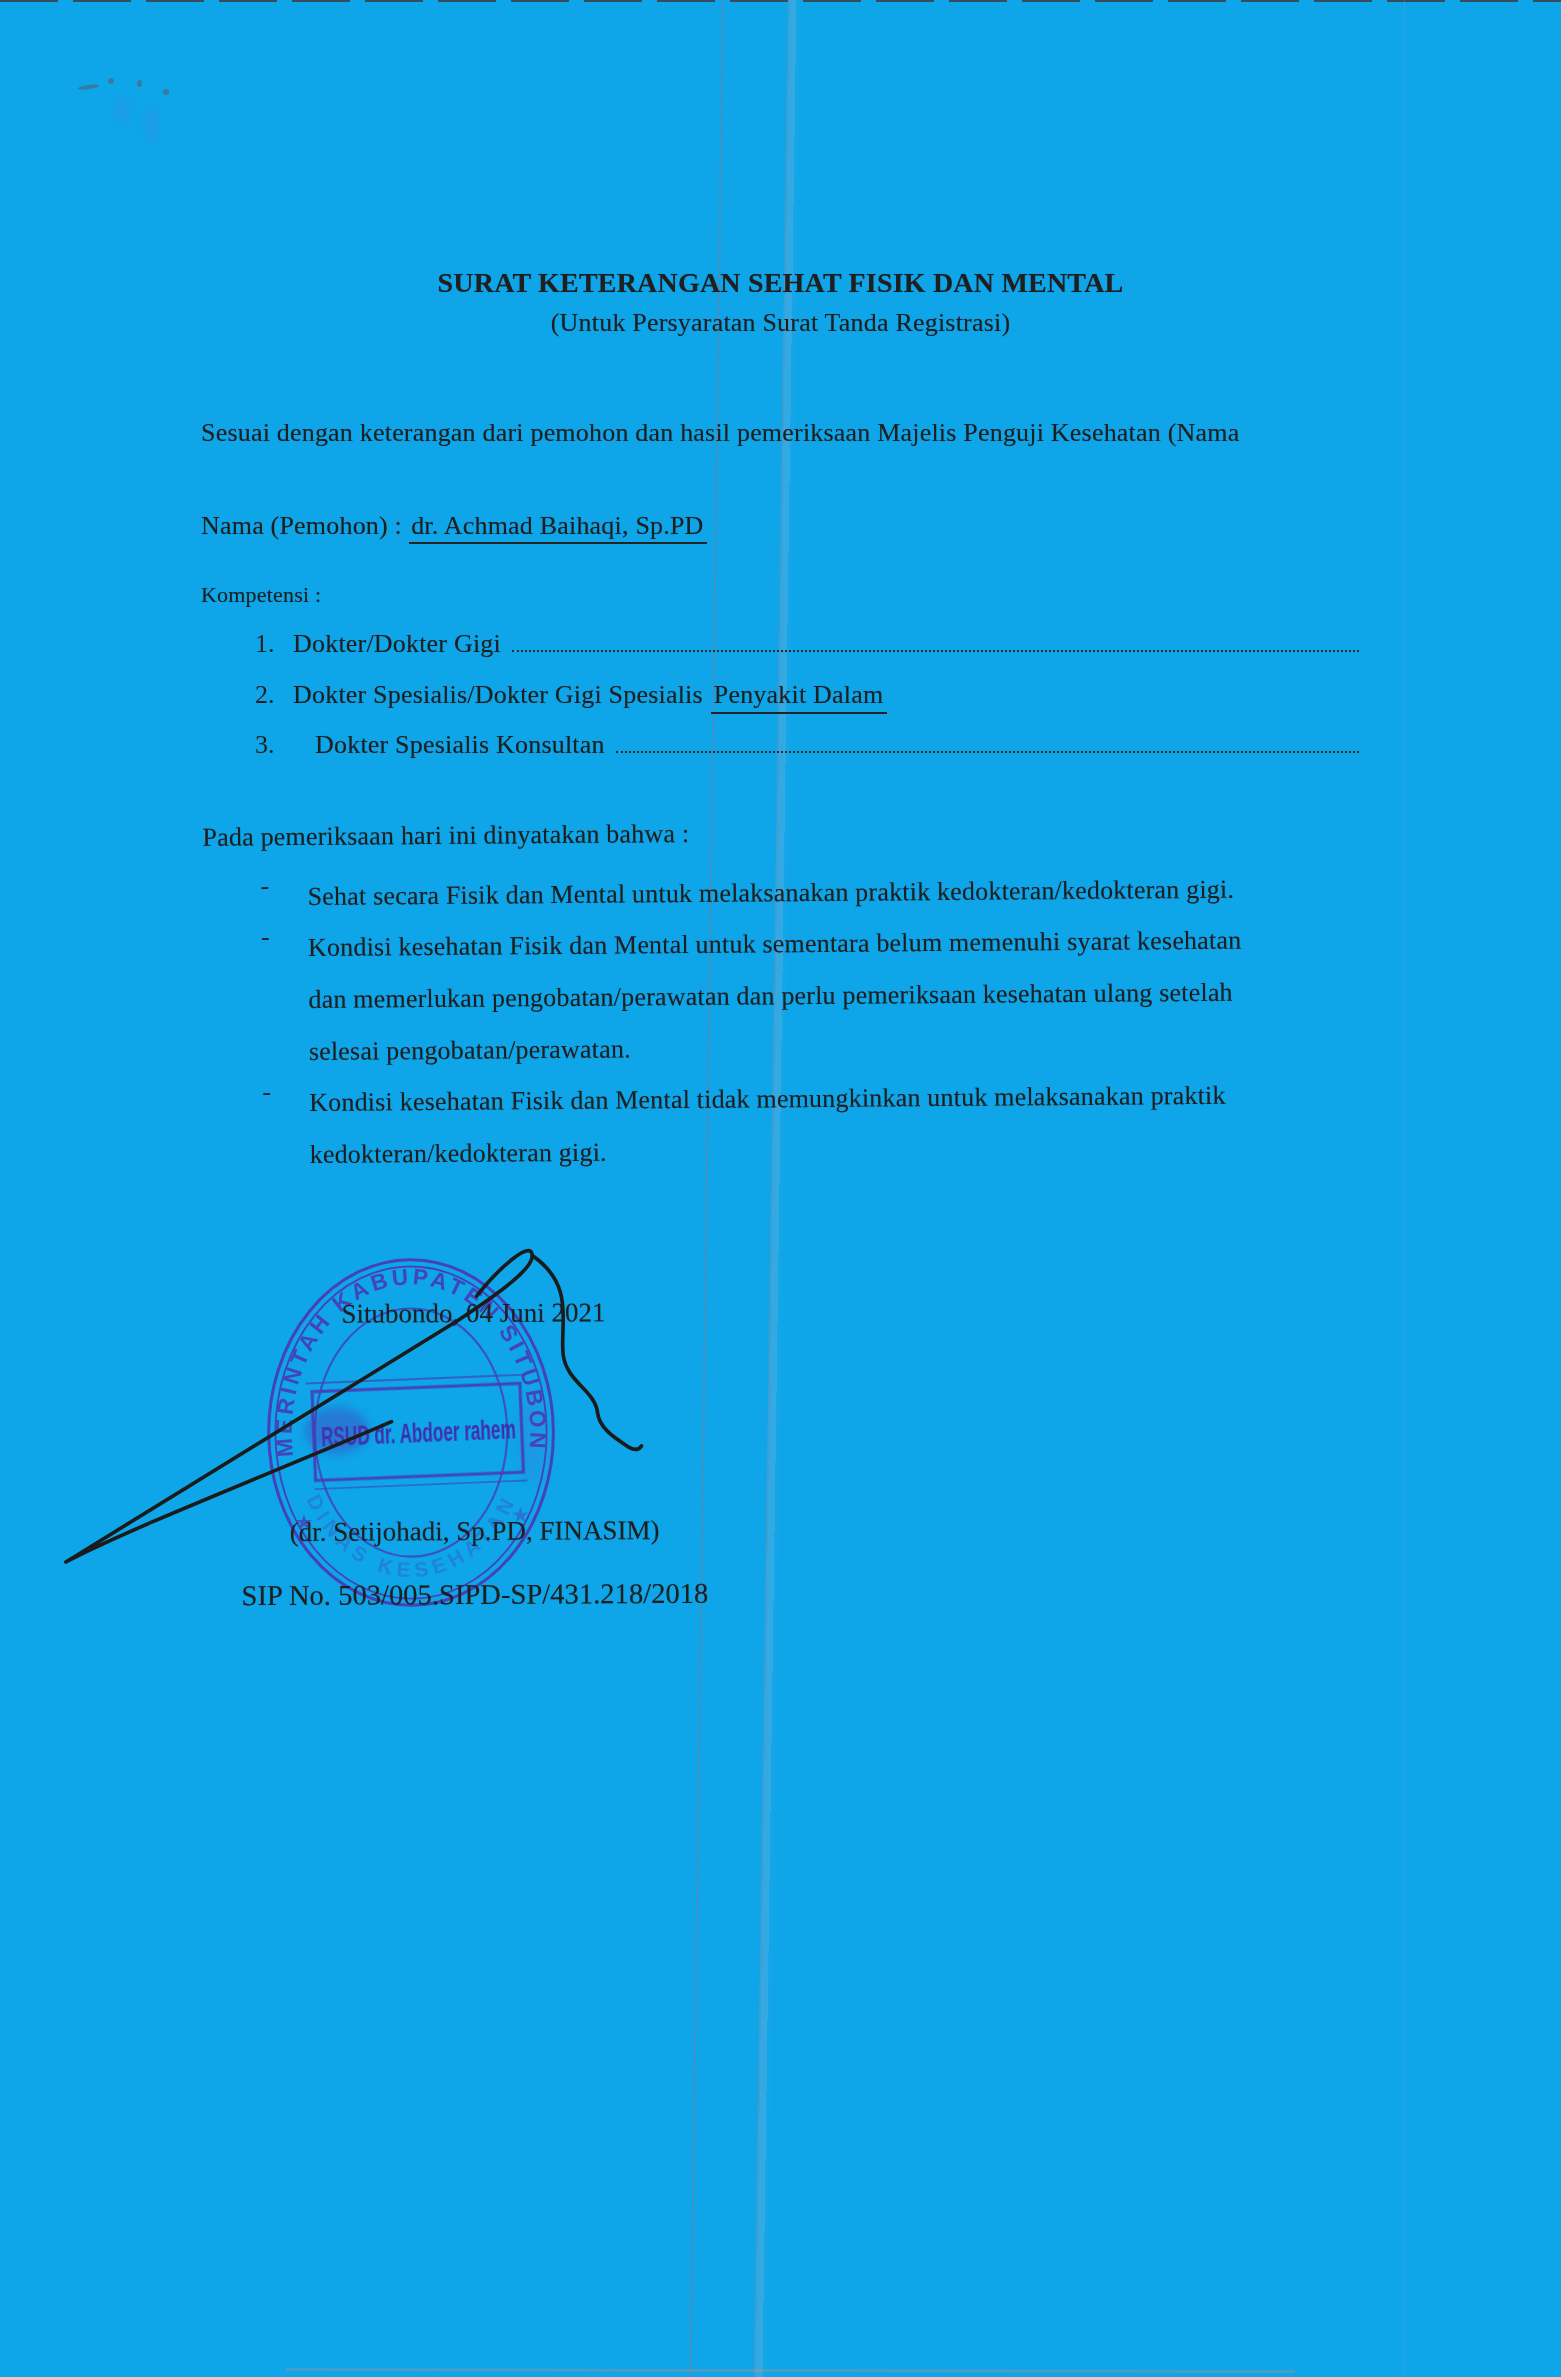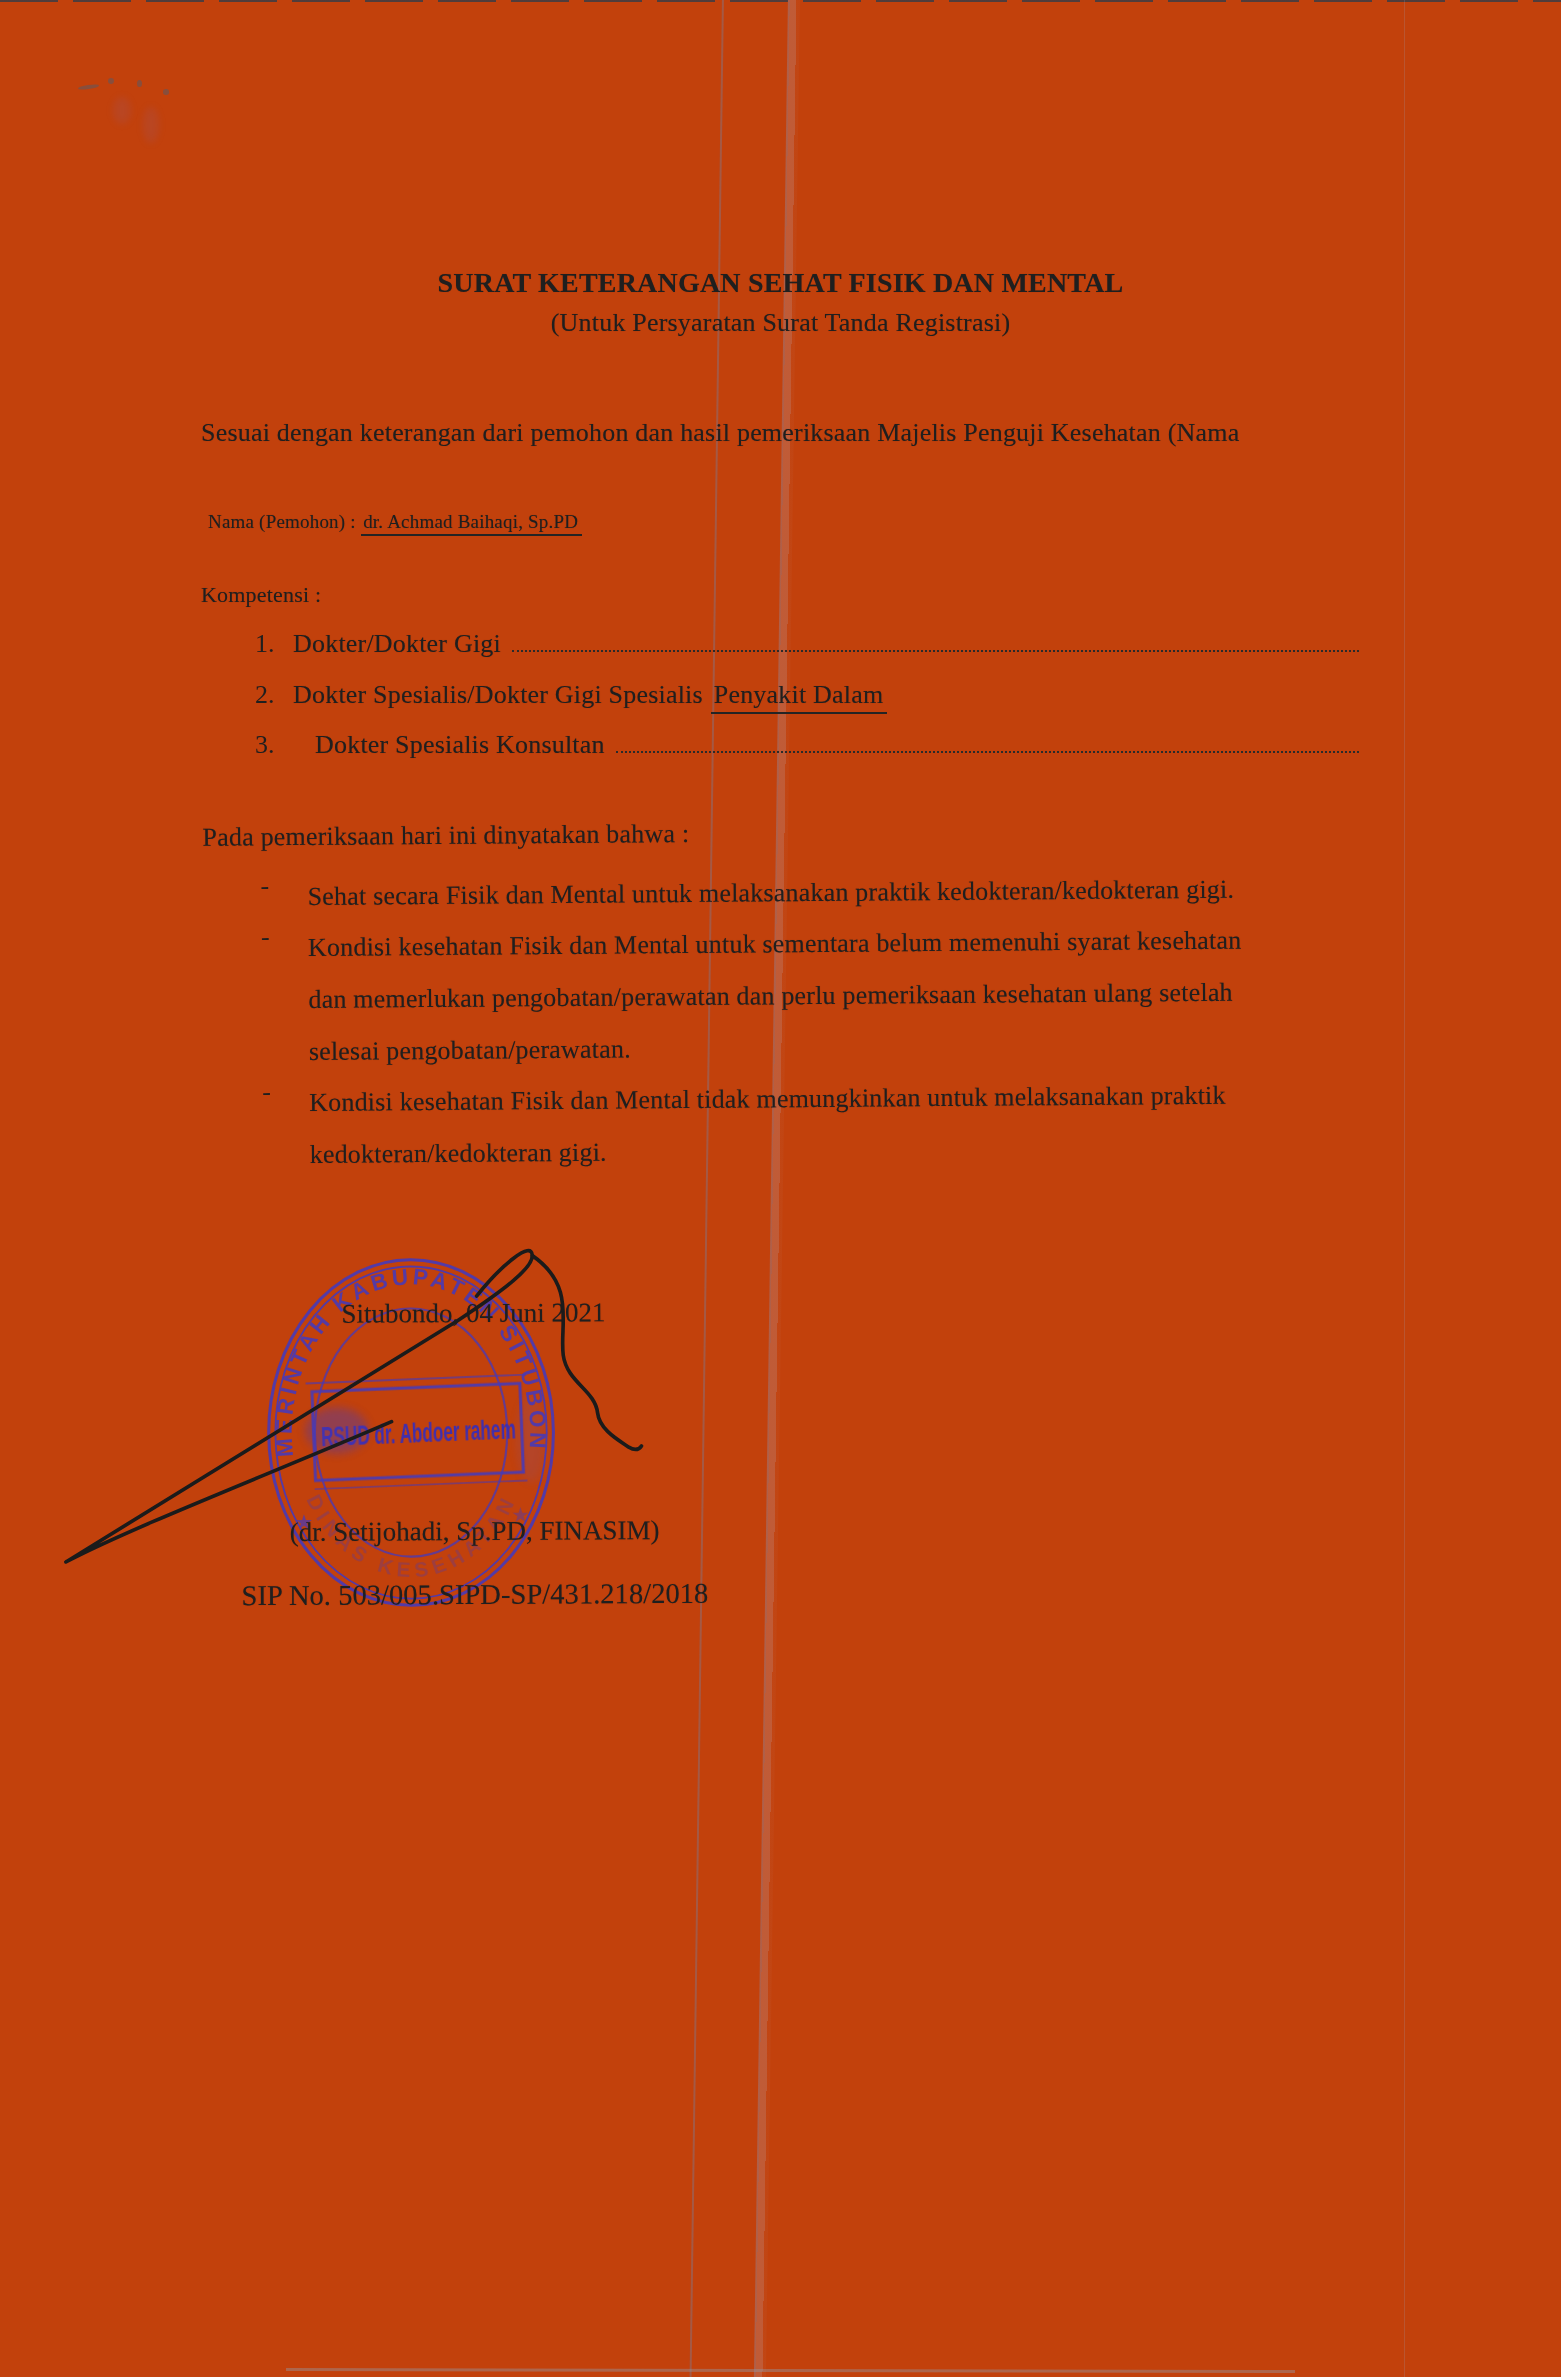--- a/index.html
+++ b/index.html
@@ -1,28 +1,28 @@
 <!DOCTYPE html>
 <html style="font-size:9.7px"><head>
 <meta charset="utf-8">
 <style>
   html,body{margin:0;padding:0;background:#ffffff;}
   .page{
     position:relative;width:1561px;height:2377px;overflow:hidden;
-    background:#c2410c;
+    background:#0ea5e9;
     font-family:"Liberation Serif","DejaVu Serif",serif;
     color:#1f1f1f;
   }
   .txt{position:absolute;text-shadow:0 0 0.7px rgba(25,25,25,.38);letter-spacing:0.2px;}
   .center-block{left:0;width:1561px;text-align:center;}
   .title-line{font-size:28px;font-weight:bold;line-height:39px;}
   .subtitle-line{font-size:26px;line-height:39px;}
   .body-line{font-size:26px;line-height:43px;}
   .intro{left:201px;top:411px;width:1191px;}
-  .nama{left:208px;top:511px;font-size:19px;}
+  .nama{left:201px;top:511px;font-size:26px;}
   .ul-thick{border-bottom:2.4px solid #242424;padding:0 3.6px 1.8px 2.4px;}
   .kompetensi{left:201px;top:582px;font-size:22px;}
   .olrow{position:absolute;left:255px;width:1106px;display:flex;align-items:baseline;font-size:26px;}
   .olnum{width:38px;flex:none;}
   .leader{flex:1;border-bottom:2.1px dotted #2a2a2a;margin:0 2.4px 5.5px 11px;height:0.6px;}
   .pada{left:201px;top:817px;font-size:26px;}
   .decl{position:absolute;left:0;top:0;width:1561px;height:1277px;transform:rotate(-0.45deg);transform-origin:60% 50%;}
   .bullet{position:absolute;left:255px;width:1131px;display:flex;font-size:26px;}
   .bmark{width:47px;flex:none;padding-left:3.6px;}
   .blines{flex:1;}

